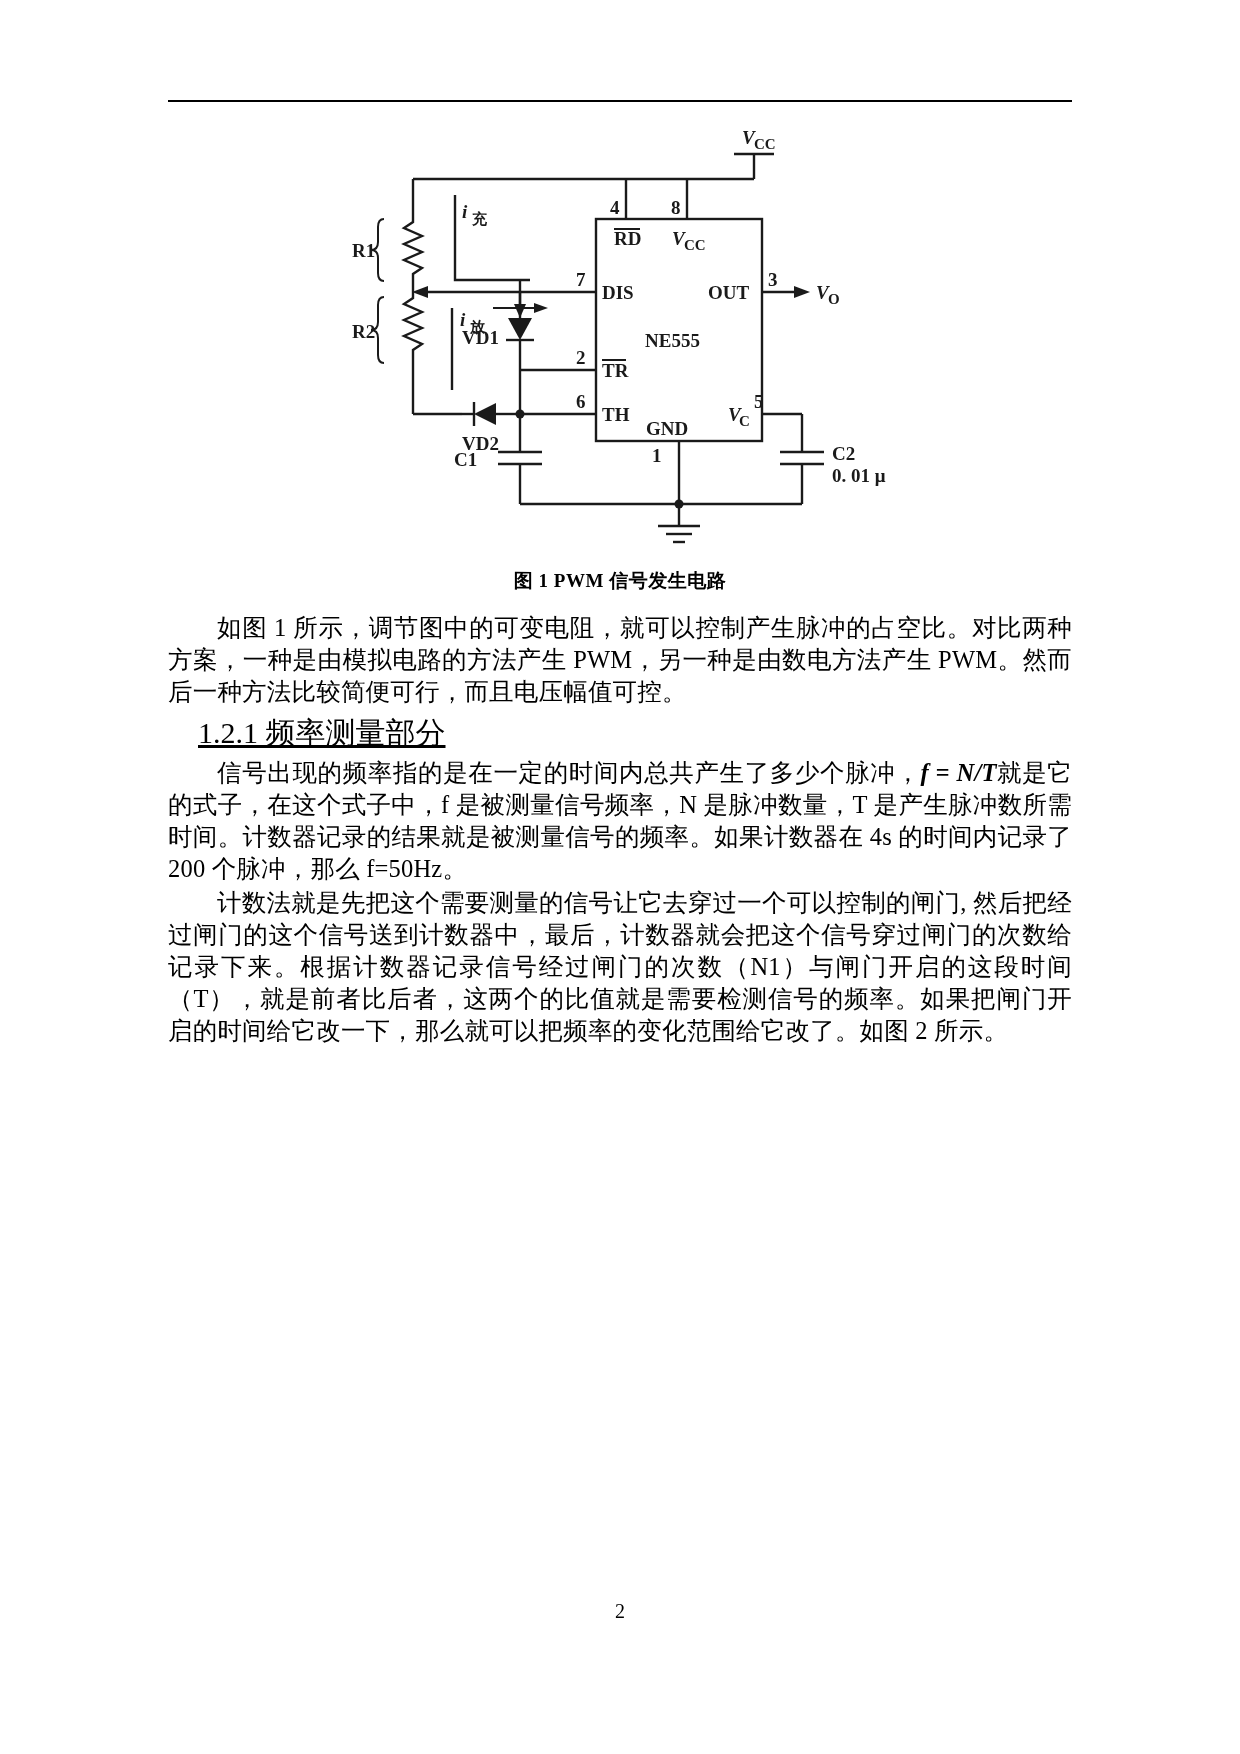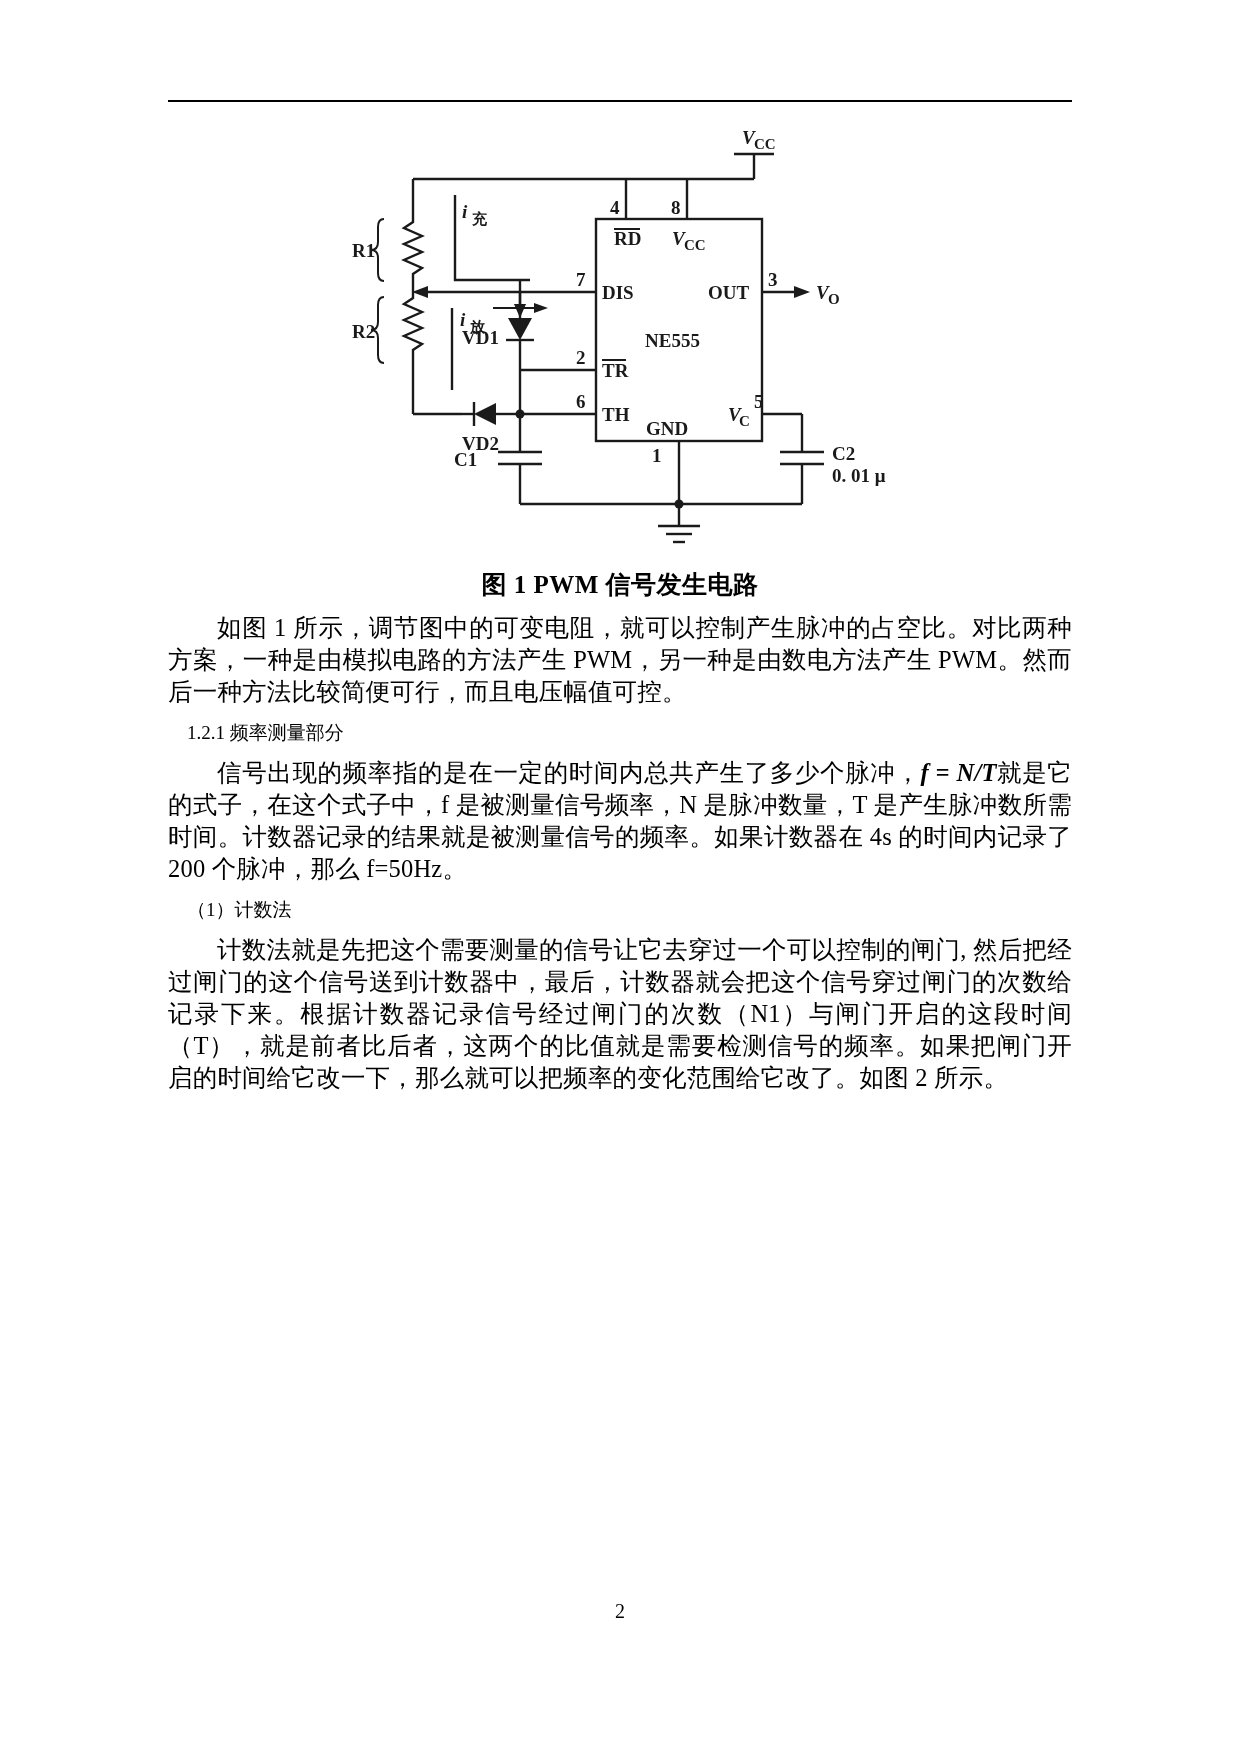--- a/index.html
+++ b/index.html
@@ -43,21 +43,21 @@
     height: 440px;
     margin: 0 auto;
   }
   .figure-box svg {
     display: block;
     width: 100%;
     height: 100%;
   }
   .fig-caption {
     text-align: center;
-    font-size: 25px;
+    font-size: 19px;
     font-weight: 600;
     letter-spacing: 0.5px;
     margin-top: 6px;
     font-family: "Liberation Serif", "DejaVu Serif", serif;
   }
   
   .body-text {
     position: absolute;
     left: 168px;
     top: 612px;
@@ -68,24 +68,25 @@
     line-height: 32px;
     text-align: justify;
     text-justify: inter-character;
     margin: 0 0 2px 0;
     letter-spacing: 0.2px;
   }
   .para.indent {
     text-indent: 2em;
   }
   .heading {
-    font-size: 19px;
+    font-size: 30px;
     line-height: 45px;
     margin: 0 0 2px 0;
     text-indent: 1em;
+    text-decoration: underline;
   }
   .ital {
     font-style: italic;
     font-weight: bold;
     font-family: "Liberation Serif", "DejaVu Serif", serif;
   }
   
   .page-number {
     position: absolute;
     left: 0;
@@ -282,21 +283,20 @@
 
   <div class="body-text">
 
     <p class="para indent">如图 1 所示，调节图中的可变电阻，就可以控制产生脉冲的占空比。对比两种方案，一种是由模拟电路的方法产生 PWM，另一种是由数电方法产生 PWM。然而后一种方法比较简便可行，而且电压幅值可控。</p>
 
     <p class="heading">1.2.1 频率测量部分</p>
 
     <p class="para indent"><span>信号出现的频率指的是在一定的时间内总共产生了多少个脉冲，</span><span class="ital">f = N/T</span><span>就是它的式子，在这个式子中，f 是被测量信号频率，N 是脉冲数量，T 是产生脉冲数所需时间。计数器记录的结果就是被测量信号的频率。如果计数器在 4s 的时间内记录了 200 个脉冲，那么 f=50Hz。</span></p>
 
 
-    <p class="heading">（1）计数法</p>
 
     <p class="para indent">计数法就是先把这个需要测量的信号让它去穿过一个可以控制的闸门, 然后把经过闸门的这个信号送到计数器中，最后，计数器就会把这个信号穿过闸门的次数给记录下来。根据计数器记录信号经过闸门的次数（N1）与闸门开启的这段时间（T），就是前者比后者，这两个的比值就是需要检测信号的频率。如果把闸门开启的时间给它改一下，那么就可以把频率的变化范围给它改了。如图 2 所示。</p>
 
   </div>
 
   <div class="page-number">2</div>
 
 </div>
 
 </body></html>

